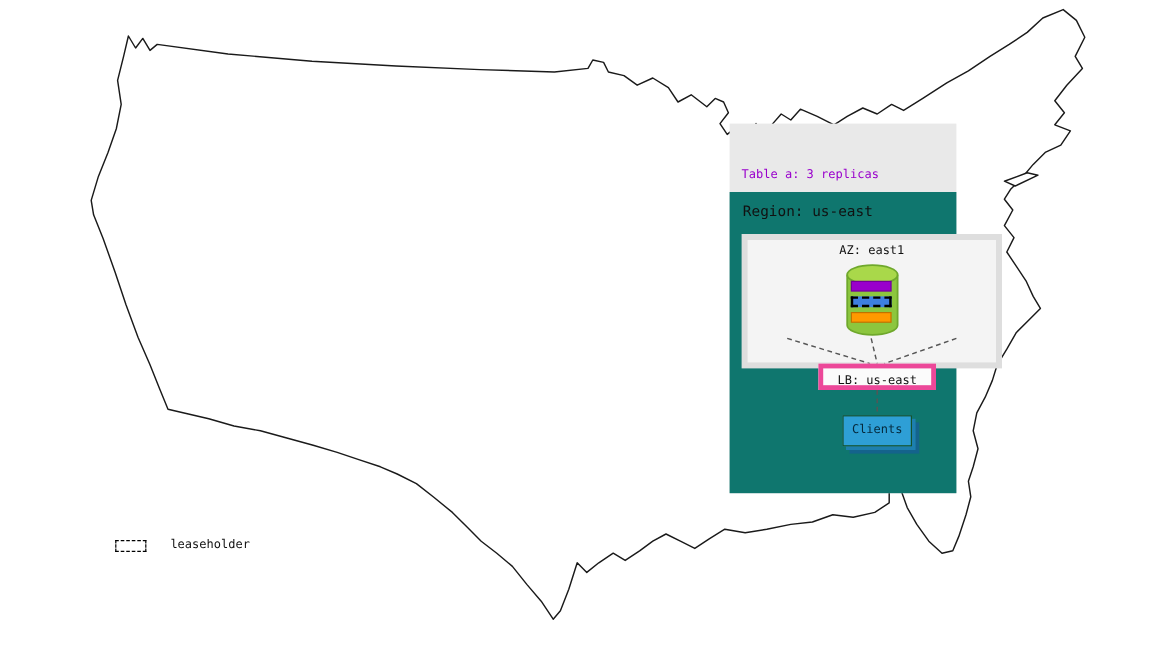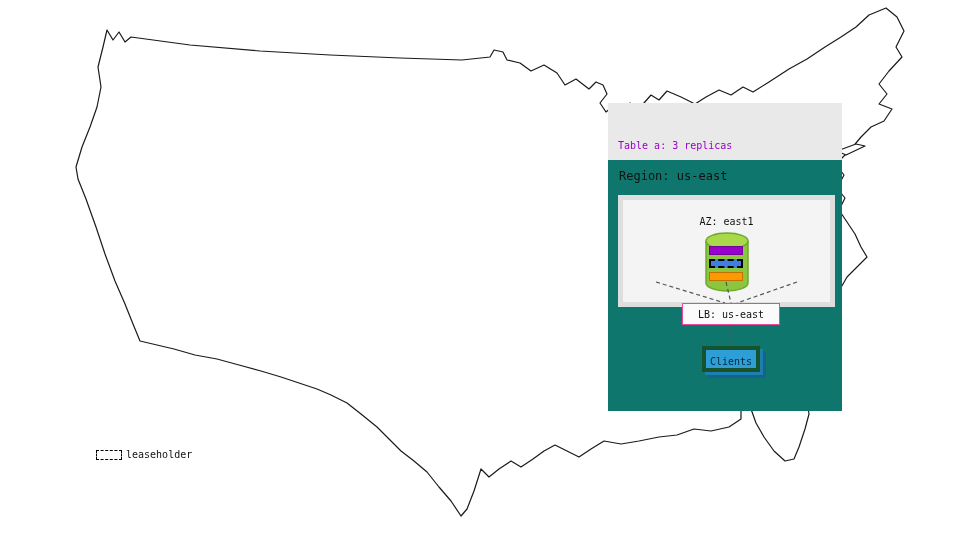--- a/index.html
+++ b/index.html
@@ -7,64 +7,64 @@
     width:960px;height:540px;position:relative;background:#ffffff;overflow:hidden;
     font-family:"DejaVu Sans Mono","Liberation Mono",monospace;
   }
   
   #map-svg{position:absolute;left:0;top:0;z-index:0;}
   .map-outline{fill:#ffffff;stroke:#1a1a1a;stroke-width:1.2;stroke-linejoin:round;}
 
   
   .panel{
     position:absolute;left:608px;top:103px;width:189px;height:308px;
-    background:#e9e9e9;z-index:1;padding-left:45px;
+    background:#e9e9e9;z-index:1;
   }
   .replica-legend{position:absolute;left:10px;top:9px;font-size:10px;line-height:13.5px;white-space:pre;}
   .legend-table-a{color:#9900cc;}
   .legend-index-a{color:#3366cc;}
   .legend-table-b{color:#ff9900;}
 
   .region-box{position:absolute;left:0;top:57px;right:0;bottom:0;background:#0f766e;}
   .region-title{position:absolute;left:11px;top:9px;font-size:12px;color:#111;}
 
   .az-container{
     position:absolute;left:10px;top:35px;width:217px;height:112px;background:#dedede;
     display:flex;gap:5px;padding:5px;box-sizing:border-box;
   }
   .az-box{flex:1;background:#f4f4f4;text-align:center;}
-  .az-label{font-size:10px;color:#111;margin-top:16px;display:block;}
+  .az-label{font-size:10px;color:#111;margin-top:4px;display:block;}
 
   .cyl{position:relative;width:46px;height:62px;margin:4px auto 0;}
   .cyl svg{position:absolute;left:0;top:0;}
   .bar{
     position:absolute;left:5px;width:34px;height:9px;border:1px solid rgba(0,0,0,0.25);
     box-sizing:border-box;
   }
   .bar-purple{background:#9900cc;top:15px;}
   .bar-blue{background:#3e7fe0;top:28px;}
   .bar-orange{background:#ff9900;top:41px;}
   .leaseholder{border:2px dashed #000;}
 
   .lb-box{
     position:absolute;left:74px;top:200px;width:98px;height:22px;background:#fbfbfb;
-    border:1px solid #ec4899;font-size:10px;color:#111;text-align:center;line-height:21px;
+    border:4px solid #ec4899;font-size:10px;color:#111;text-align:center;line-height:21px;
     box-sizing:border-box;
   }
   .clients-box{
     position:absolute;left:94px;top:243px;width:58px;height:26px;background:#2e9fd6;
-    border:4px solid #14532d;box-sizing:border-box;
+    border:1px solid #14532d;box-sizing:border-box;
     box-shadow:3px 3px 0 #1d7fae,6px 6px 0 #14638c;
     font-size:10px;color:#05293c;text-align:center;line-height:24px;
   }
   #connector-svg{position:absolute;left:0;top:0;pointer-events:none;}
   .dash-line{stroke:#555;stroke-width:1.2;stroke-dasharray:4 3;fill:none;}
 
   
-  .map-legend{position:absolute;left:96px;top:449px;z-index:1;display:flex;align-items:center;gap:4px;}
+  .map-legend{position:absolute;left:96px;top:449px;z-index:1;display:flex;align-items:center;gap:20px;}
   .dash-swatch{width:26px;height:10px;border:1.5px dashed #000;box-sizing:border-box;background:transparent;}
   .map-legend-label{font-size:10px;color:#111;}
 </style>
 </head>
 <body>
 
 <svg id="map-svg" width="960" height="540" viewBox="0 0 960 540">
   <path class="map-outline" d="M107,30 L113,40 L119,32 L125,42 L131,37
        L190,45 L260,51 L330,55 L400,58 L462,60 L490,57 L494,50 L503,52 L507,60
        L520,63 L531,71 L544,65 L557,73 L565,85 L576,79 L589,89 L596,82 L603,85

